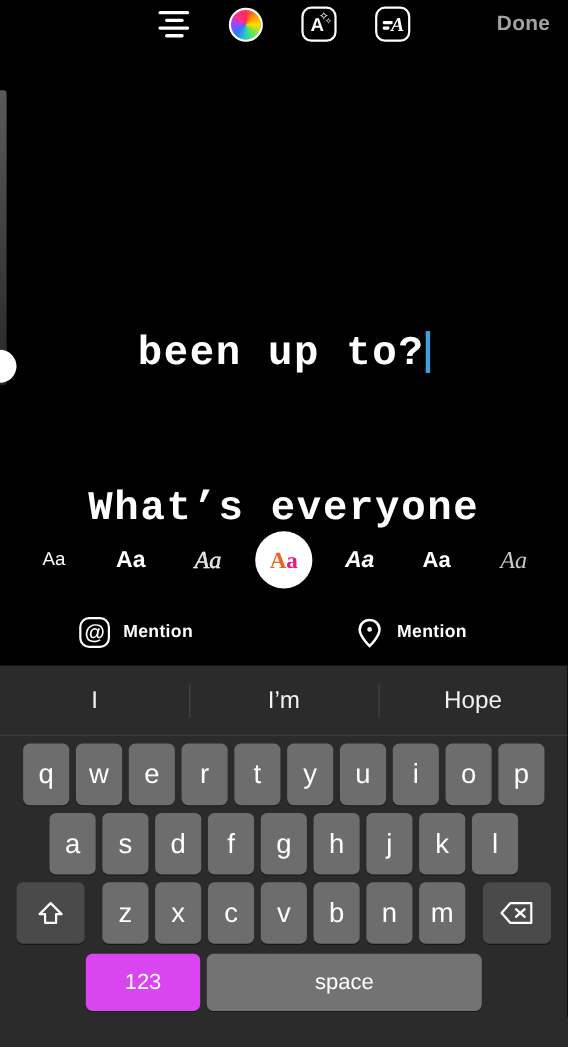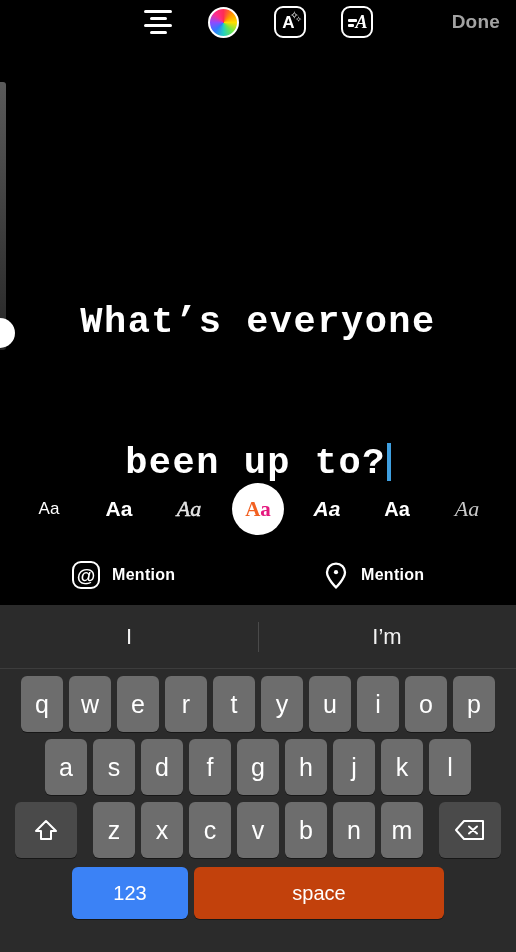--- a/index.html
+++ b/index.html
@@ -145,22 +145,22 @@
     background:#6d6d6d; color:#fff; border-radius:6px;
     height:56px; display:flex; align-items:center; justify-content:center;
     font-size:25px; font-weight:normal; cursor:pointer;
     box-shadow:0 1px 0 rgba(0,0,0,.45);
   }
   .krow.r1 .key, .krow.r2 .key { width:42px; }
   .krow.r3 .key.letter { width:42px; }
   .key.dark { background:#4a4a4a; }
   .key.shift { width:62px; margin-right:10px; }
   .key.back  { width:62px; margin-left:10px; }
-  .key.num    { width:116px; height:52px; font-size:20px; background:#3b82f6;text-align:center; }
-  .key.space  { width:250px; height:52px; font-size:20px; background:#c2410c; }
+  .key.num    { width:104px; height:52px; font-size:20px; background:#d946ef;text-align:center; }
+  .key.space  { width:250px; height:52px; font-size:20px; background:#737373; }
   .key.return { width:118px; height:52px; font-size:20px; background:#4a4a4a; }
   .icon-svg { display:block; }
 </style>
 </head>
 <body>
 
 <div id="app">
 
   <div class="topbar">
     <div class="top-icons">
@@ -199,22 +199,22 @@
     </div>
     <div class="done-btn">Done</div>
   </div>
 
   <div class="size-slider">
     <div class="track"></div>
     <div class="thumb"></div>
   </div>
 
   <div class="story-text">
+    <div><span>been up to?</span><span class="caret"></span></div>
     <div>What’s everyone</div>
-    <div><span>been up to?</span><span class="caret"></span></div>
   </div>
 
   <div class="font-row">
     <div class="font-opt fo-1">Aa</div>
     <div class="font-opt fo-2">Aa</div>
     <div class="font-opt fo-3">Aa</div>
     <div class="font-opt fo-4">
       <span class="a1">A</span>
         <span class="a2">a</span>
     </div>
@@ -237,20 +237,21 @@
       </span>
       <span class="ml-label">Mention</span>
     </div>
   </div>
 
   <div class="keyboard">
 
     <div class="predict">
       <div class="cell">I</div>
       <div class="cell">I’m</div>
+      <div class="cell">Hope</div>
     </div>
 
     <div class="krow r1">
       <div class="key">q</div>
       <div class="key">w</div>
       <div class="key">e</div>
       <div class="key">r</div>
       <div class="key">t</div>
       <div class="key">y</div>
       <div class="key">u</div>

